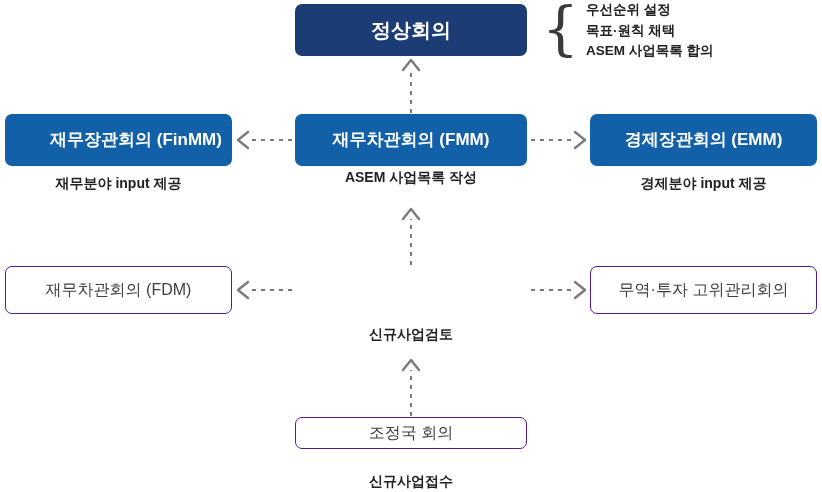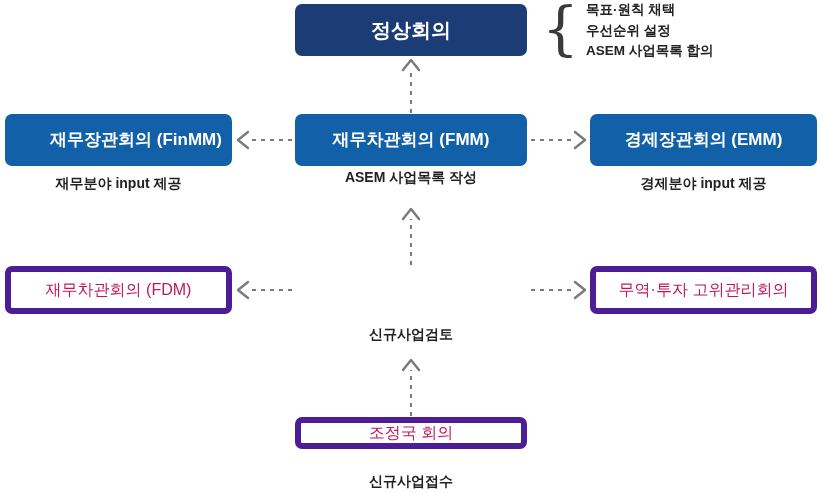--- a/index.html
+++ b/index.html
@@ -10,21 +10,21 @@
   }
   .canvas{position:absolute;left:0;top:0;width:822px;height:492px;}
 
   .box{
     position:absolute;box-sizing:border-box;
     display:flex;align-items:center;justify-content:center;
     border-radius:7px;text-align:center;line-height:1.2;
   }
   .box.navy{background:#1b3c75;color:#ffffff;font-size:20px;font-weight:700;}
   .box.blue{background:#1160a8;color:#ffffff;font-size:17px;font-weight:700;}
-  .box.plain{background:#ffffff;color:#be185d;border:6px solid #4c1d95;font-size:16px;font-weight:400;}
+  .box.plain{background:#ffffff;color:#404040;border:1px solid #4c1d95;font-size:16px;font-weight:400;}
 
   .caption{
     position:absolute;text-align:center;
     font-size:14px;font-weight:700;color:#222222;
     white-space:nowrap;
   }
 
   .bracket-note{
     position:absolute;display:flex;align-items:center;
   }
@@ -78,22 +78,22 @@
       <line x1="411" y1="416" x2="411" y2="370" stroke="#7a7a7a" stroke-width="2" stroke-dasharray="4,5"></line>
       <polyline points="403,370 411,360 419,370" fill="none" stroke="#7a7a7a" stroke-width="2.4" stroke-linecap="round" stroke-linejoin="round"></polyline>
     </g>
   </svg>
 
   <div class="box navy" style="left:295px;top:4px;width:232px;height:52px;">정상회의</div>
 
   <div class="bracket-note" style="left:542px;top:0px;">
     <span class="brace">{</span>
     <span class="note-lines">
+      <div>우선순위 설정</div>
       <div>목표·원칙 채택</div>
-      <div>우선순위 설정</div>
       <div>ASEM 사업목록 합의</div>
     </span>
   </div>
 
   <div class="box blue" style="left:5px;top:114px;width:227px;height:52px;padding-left:35px;">재무장관회의 (FinMM)</div>
   <div class="caption" style="left:5px;top:175px;width:227px;">재무분야 input 제공</div>
 
   <div class="box blue" style="left:295px;top:114px;width:232px;height:52px;">재무차관회의 (FMM)</div>
   <div class="caption" style="left:295px;top:169px;width:232px;">ASEM 사업목록 작성</div>
 

